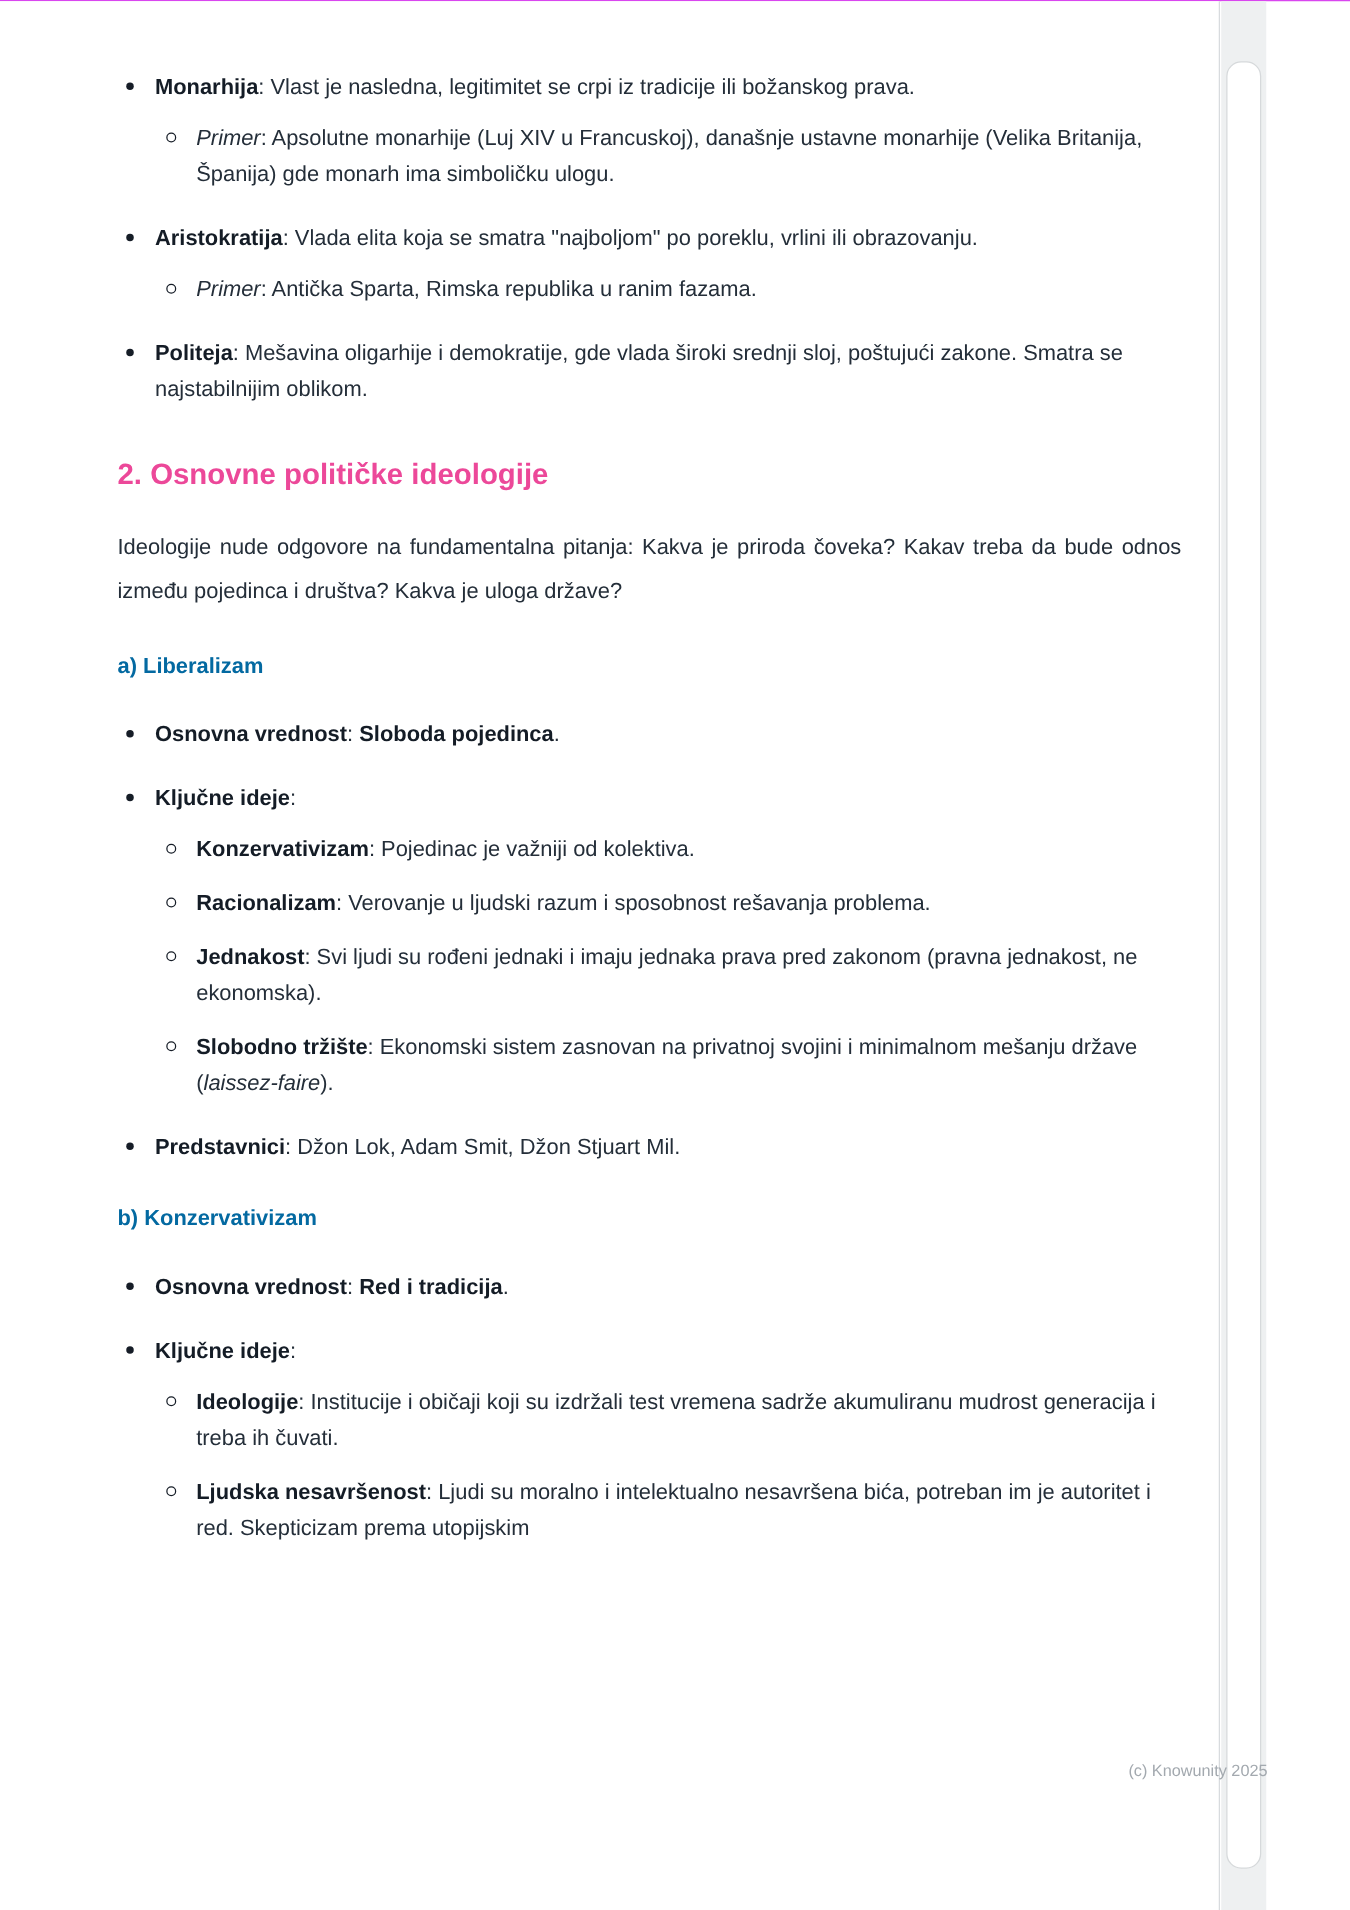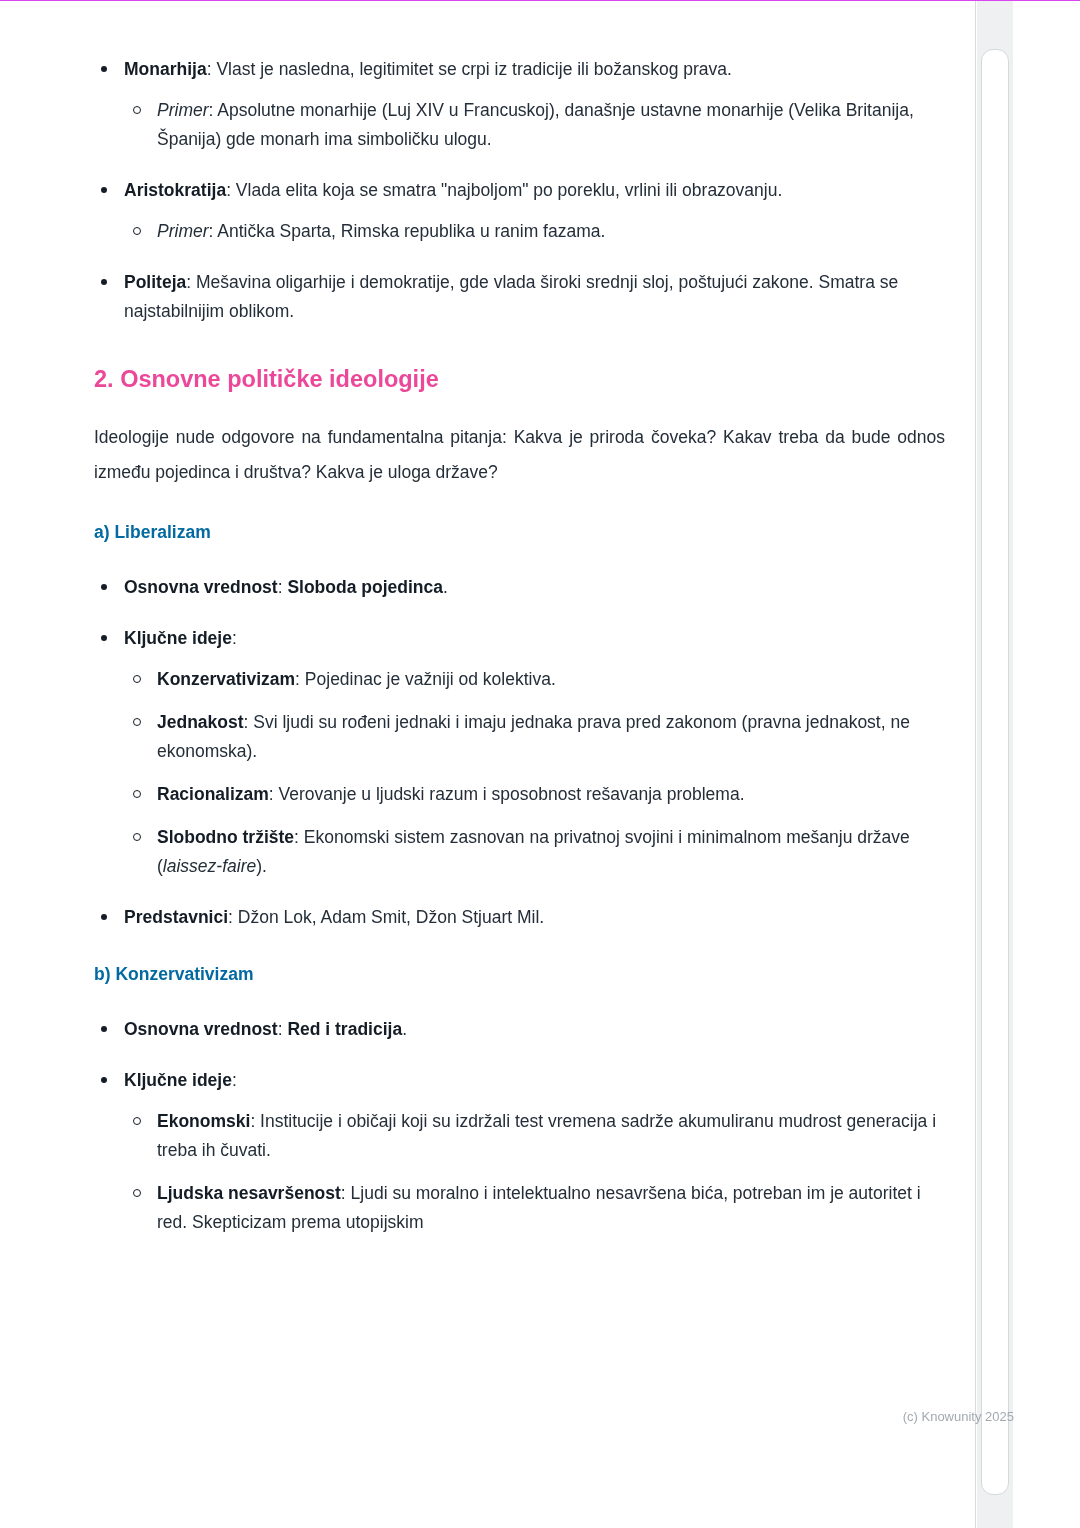--- a/index.html
+++ b/index.html
@@ -114,31 +114,31 @@
             </ul></li>
           <li><span class="b">Politeja</span><span>: Mešavina oligarhije i demokratije, gde vlada široki srednji sloj, poštujući zakone. Smatra se najstabilnijim oblikom.</span></li>
         </ul>
         <h2>2. Osnovne političke ideologije</h2>
         <p class="body-par justify">Ideologije nude odgovore na fundamentalna pitanja: Kakva je priroda čoveka? Kakav treba da bude odnos između pojedinca i društva? Kakva je uloga države?</p>
         <h3>a) Liberalizam</h3>
         <ul class="top">
           <li><span class="b">Osnovna vrednost</span><span>: </span><span class="b">Sloboda pojedinca</span><span>.</span></li>
           <li><span class="b">Ključne ideje</span><span>:</span><ul class="sub">
               <li><span class="b">Konzervativizam</span><span>: Pojedinac je važniji od kolektiva.</span></li>
+              <li><span class="b">Racionalizam</span><span>: Verovanje u ljudski razum i sposobnost rešavanja problema.</span></li>
               <li><span class="b">Jednakost</span><span>: Svi ljudi su rođeni jednaki i imaju jednaka prava pred zakonom (pravna jednakost, ne ekonomska).</span></li>
-              <li><span class="b">Racionalizam</span><span>: Verovanje u ljudski razum i sposobnost rešavanja problema.</span></li>
               <li><span class="b">Slobodno tržište</span><span>: Ekonomski sistem zasnovan na privatnoj svojini i minimalnom mešanju države (</span><span class="i">laissez-faire</span><span>).</span></li>
             </ul></li>
           <li><span class="b">Predstavnici</span><span>: Džon Lok, Adam Smit, Džon Stjuart Mil.</span></li>
         </ul>
         <h3>b) Konzervativizam</h3>
         <ul class="top">
           <li><span class="b">Osnovna vrednost</span><span>: </span><span class="b">Red i tradicija</span><span>.</span></li>
           <li><span class="b">Ključne ideje</span><span>:</span><ul class="sub">
-              <li><span class="b">Ekonomski</span><span>: Institucije i običaji koji su izdržali test vremena sadrže akumuliranu mudrost generacija i treba ih čuvati.</span></li>
+              <li><span class="b">Ideologije</span><span>: Institucije i običaji koji su izdržali test vremena sadrže akumuliranu mudrost generacija i treba ih čuvati.</span></li>
               <li><span class="b">Ljudska nesavršenost</span><span>: Ljudi su moralno i intelektualno nesavršena bića, potreban im je autoritet i red. Skepticizam prema utopijskim</span></li>
             </ul></li>
         </ul>
       </div>
   </div>
 
   <div class="scroll-track">
     <div class="scroll-thumb"></div>
   </div>
 

